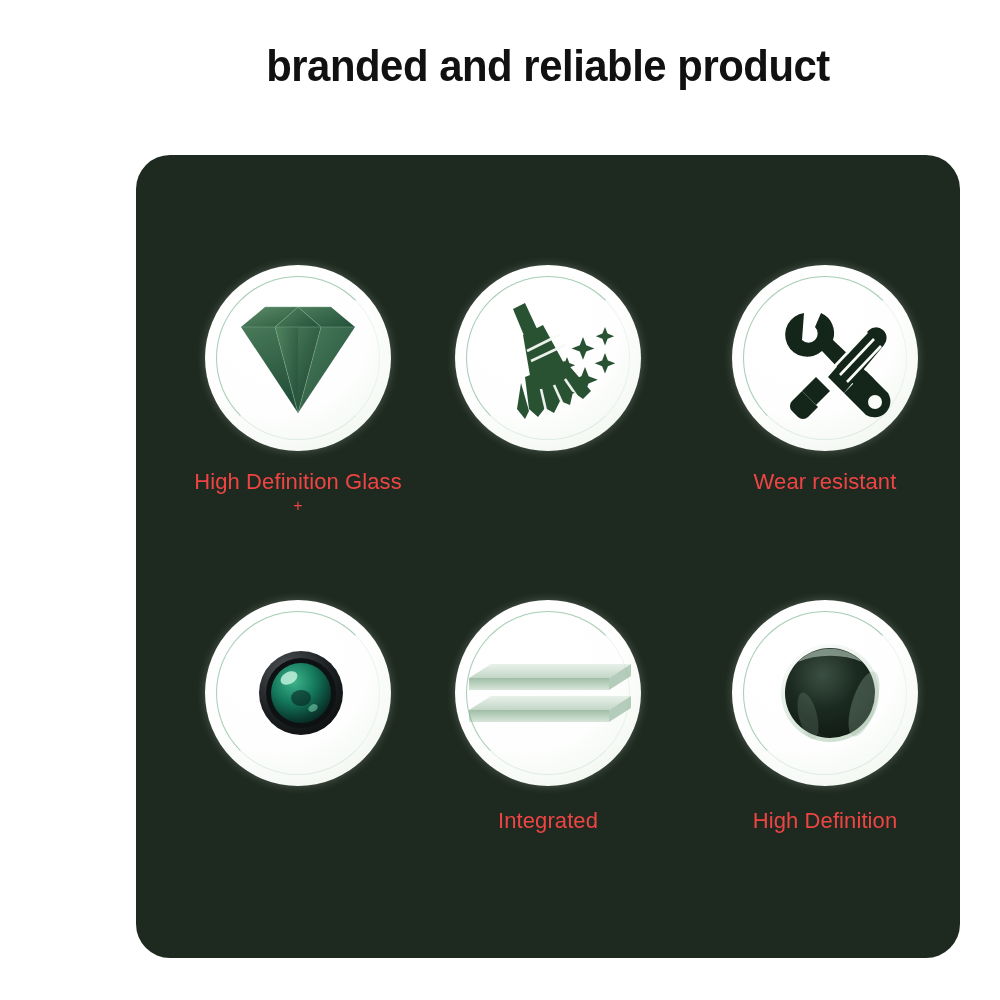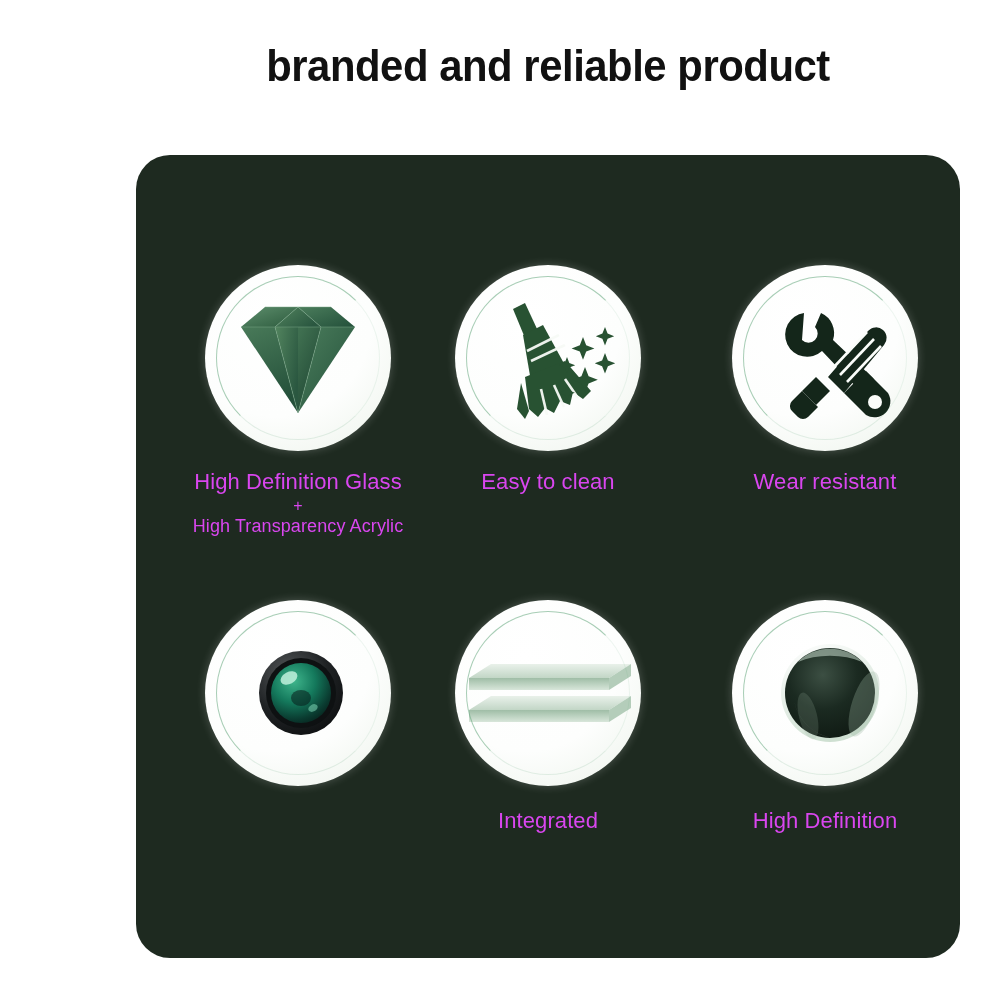--- a/index.html
+++ b/index.html
@@ -112,21 +112,21 @@
     position: absolute;
     left: 0;
     top: 0;
     width: 186px;
     height: 186px;
   }
 
   
   .caption {
     margin-top: 16px;
-    color: #d946ef;
+    color: #ef4444;
     font-size: 22px;
     line-height: 30px;
     font-weight: 400;
     letter-spacing: 0.1px;
     white-space: nowrap;
   }
   .caption .plus {
     display: block;
     font-size: 16px;
     line-height: 17px;
@@ -192,21 +192,20 @@
                 <path d="M70,62 L93,42 L116,62"></path>
                 <path d="M70,62 L93,148 L116,62"></path>
                 <path d="M60,42 L126,42"></path>
               </g>
             </svg>
           </div>
         </div>
         <div class="caption">
           <span>High Definition Glass</span>
           <span class="plus">+</span>
-          <span class="sub">High Transparency Acrylic</span>
         </div>
       </div>
 
       <div class="feature col1 row0">
         <div class="disc-wrap">
           <div class="disc">
             <svg class="glyph" viewBox="0 0 186 186">
               <g fill="#285232">
 
                 <path d="M58,44 L70,38 L83,66 L70,73 Z"></path>
@@ -228,23 +227,20 @@
               <g fill="#285232">
                 <path d="M128,72 l3.2,8.2 8.2,3.2 -8.2,3.2 -3.2,8.2 -3.2,-8.2 -8.2,-3.2 8.2,-3.2 Z"></path>
                 <path d="M150,62 l2.6,6.6 6.6,2.6 -6.6,2.6 -2.6,6.6 -2.6,-6.6 -6.6,-2.6 6.6,-2.6 Z"></path>
                 <path d="M150,88 l2.9,7.4 7.4,2.9 -7.4,2.9 -2.9,7.4 -2.9,-7.4 -7.4,-2.9 7.4,-2.9 Z"></path>
                 <path d="M112,92 l2.3,5.9 5.9,2.3 -5.9,2.3 -2.3,5.9 -2.3,-5.9 -5.9,-2.3 5.9,-2.3 Z"></path>
                 <path d="M130,102 l3.6,9.2 9.2,3.6 -9.2,3.6 -3.6,9.2 -3.6,-9.2 -9.2,-3.6 9.2,-3.6 Z"></path>
                 <path d="M112,120 l2.2,5.6 5.6,2.2 -5.6,2.2 -2.2,5.6 -2.2,-5.6 -5.6,-2.2 5.6,-2.2 Z"></path>
               </g>
             </svg>
           </div>
-        </div>
-        <div class="caption">
-          <span>Easy to clean</span>
         </div>
       </div>
 
       <div class="feature col2 row0">
         <div class="disc-wrap">
           <div class="disc">
             <svg class="glyph" viewBox="0 0 186 186">
               <g fill="#14261a">
 
                 <path d="M72,48 a22,22 0 1 0 18,38 l38,40 a9,9 0 0 0 13,-13 l-40,-38 a22,22 0 0 0 -12,-27 l-6,14 a9,9 0 1 1 -13,13 Z"></path>

